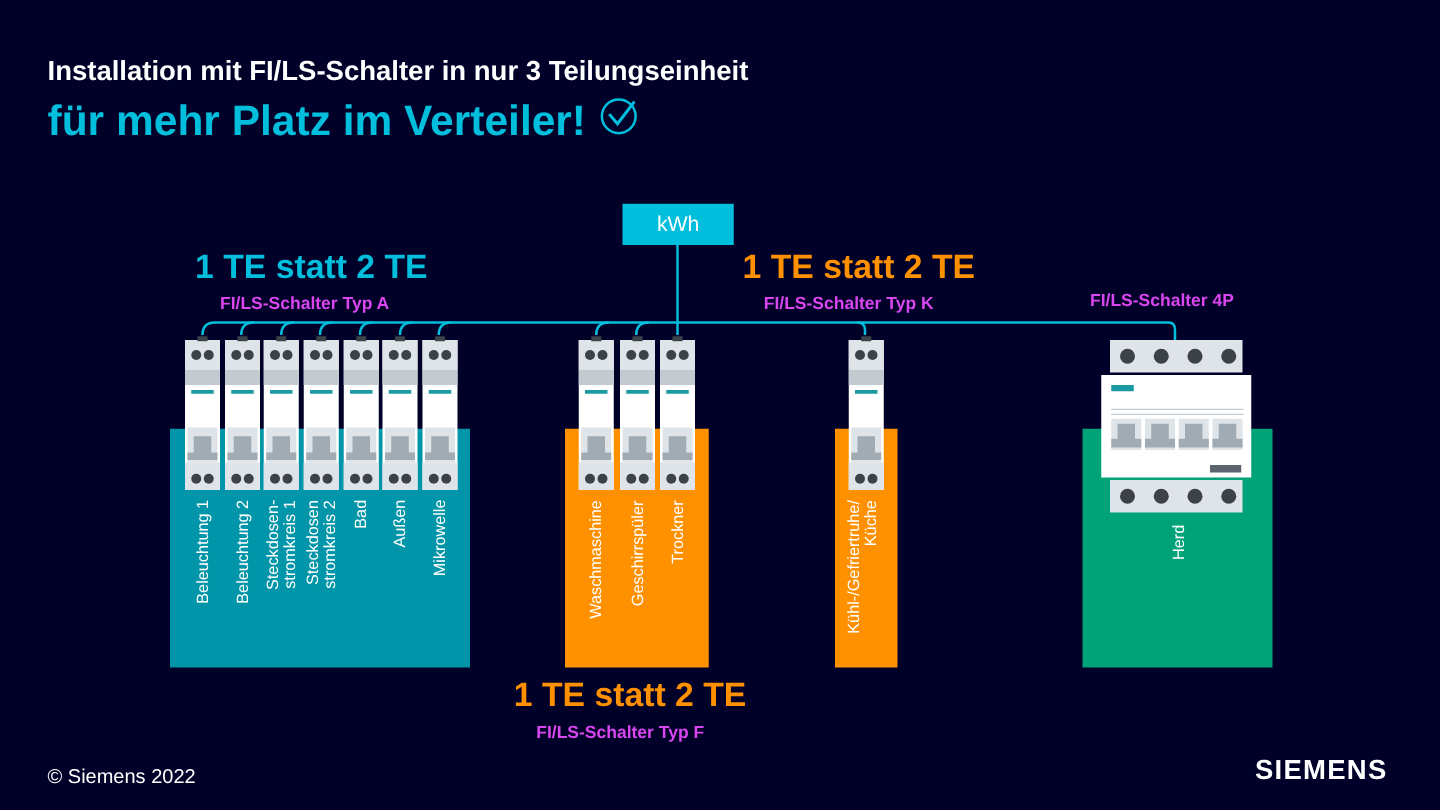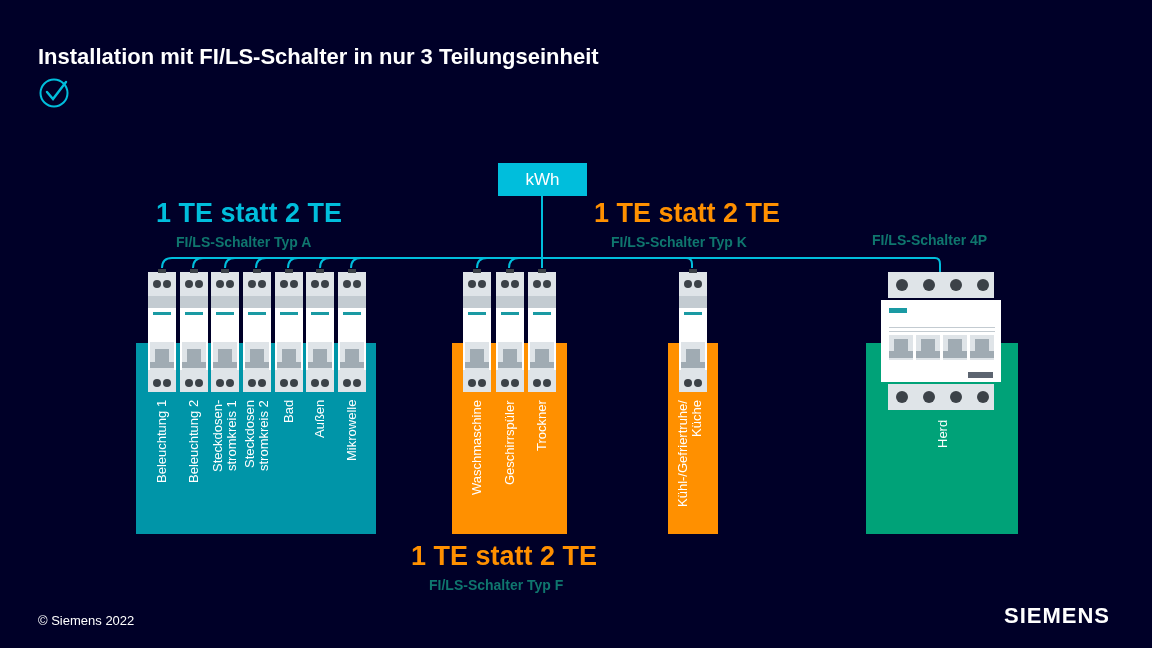--- a/index.html
+++ b/index.html
@@ -1,43 +1,44 @@
 <!DOCTYPE html>
 <html><head>
 <meta charset="utf-8">
 <style>
   html, body { margin:0; padding:0; }
   body { width:1152px; height:648px; background:#000028; overflow:hidden; position:relative; font-family:"Liberation Sans", sans-serif; }
   .abs { position:absolute; }
   .title1 { left:38px; top:44px; color:#ffffff; font-size:22px; font-weight:bold; white-space:nowrap; }
   .title2 { left:38px; top:77px; color:#00bedc; font-size:34px; font-weight:bold; white-space:nowrap; display:flex; align-items:center; gap:10px; }
   .te-head { font-size:27px; font-weight:bold; white-space:nowrap; text-align:center; }
-  .te-sub { color:#0f766e; font-size:14px; font-weight:bold; white-space:nowrap; text-align:center; }
+  .te-sub { color:#d946ef; font-size:14px; font-weight:bold; white-space:nowrap; text-align:center; }
   .kwh { left:498px; top:163px; width:89px; height:33px; background:#00bedc; color:#fff; font-size:17px; display:flex; align-items:center; justify-content:center; }
   .panel { position:absolute; }
   .breaker { position:absolute; width:28px; height:120px; background:#ffffff; }
   .breaker .top { position:absolute; left:0; top:0; width:28px; height:24px; background:#dfe4e8; }
   .breaker .band { position:absolute; left:0; top:24px; width:28px; height:12px; background:#c3cbd1; }
   .breaker .mark { position:absolute; left:5px; top:40px; width:18px; height:3px; background:#1a9aa3; }
   .breaker .sw { position:absolute; left:2px; top:70px; width:24px; height:28px; background:#dfe4e8; }
   .breaker .sw i { position:absolute; left:5px; top:7px; width:14px; height:16px; background:#a0abb3; }
   .breaker .sw b { position:absolute; left:0; top:20px; width:24px; height:6px; background:#a0abb3; }
   .breaker .bot { position:absolute; left:0; top:98px; width:28px; height:22px; background:#dfe4e8; }
   .dot { position:absolute; width:8px; height:8px; border-radius:50%; background:#3c4248; }
   .conn { position:absolute; width:8px; height:4px; background:#3c4248; }
   .vlabel { position:absolute; color:#ffffff; font-size:13px; line-height:14px; writing-mode:vertical-rl; transform:rotate(180deg); white-space:nowrap; text-align:right; }
   .p4 { position:absolute; }
-  .copy { left:38px; top:613px; color:#ffffff; font-size:13px; }
+  .copy { left:38px; top:613px; color:#ffffff; font-size:16px; }
   .logo { left:1004px; top:603px; color:#ffffff; font-size:22px; font-weight:bold; letter-spacing:1px; }
 </style>
 </head>
 <body>
 
 <div class="abs title1">Installation mit FI/LS-Schalter in nur 3 Teilungseinheit</div>
 <div class="abs title2">
+  <span>für mehr Platz im Verteiler!</span>
   <span>
     <svg width="32" height="32" viewBox="0 0 32 32">
         <circle cx="16" cy="16" r="13.5" fill="none" stroke="#00bedc" stroke-width="2"></circle>
         <path d="M9 15 L15 22 L28 5" fill="none" stroke="#00bedc" stroke-width="2.4" stroke-linecap="round"></path>
       </svg>
   </span>
 </div>
 
 <div class="abs te-head" style="left:156px;top:198px;color:#00bedc;">1 TE statt 2 TE</div>
 <div class="abs te-sub" style="left:176px;top:234px;">FI/LS-Schalter Typ A</div>

